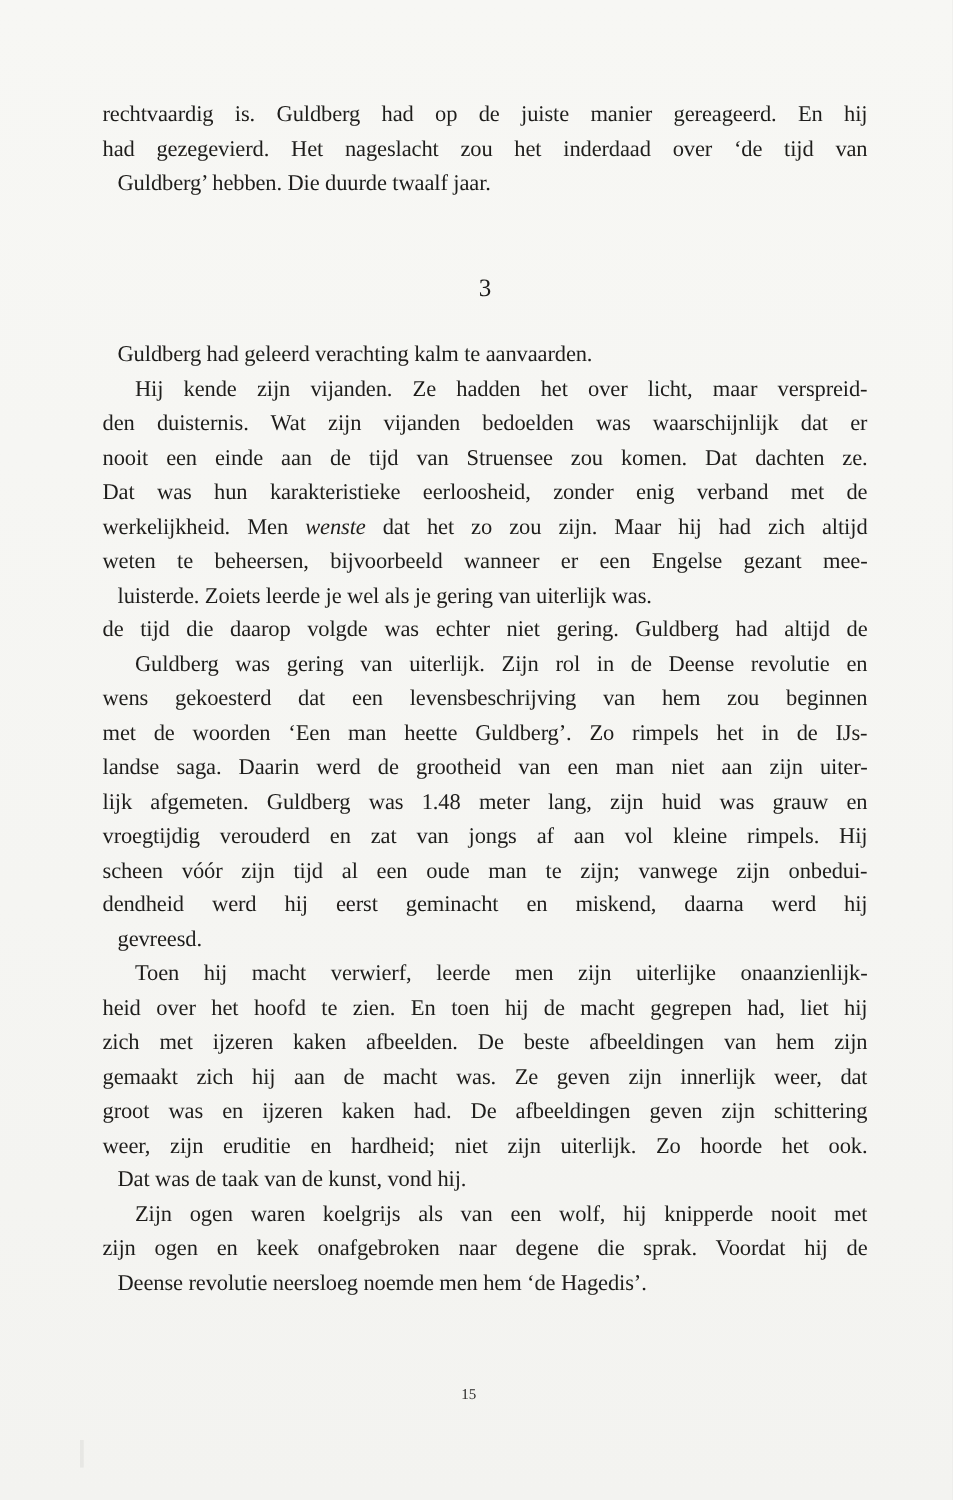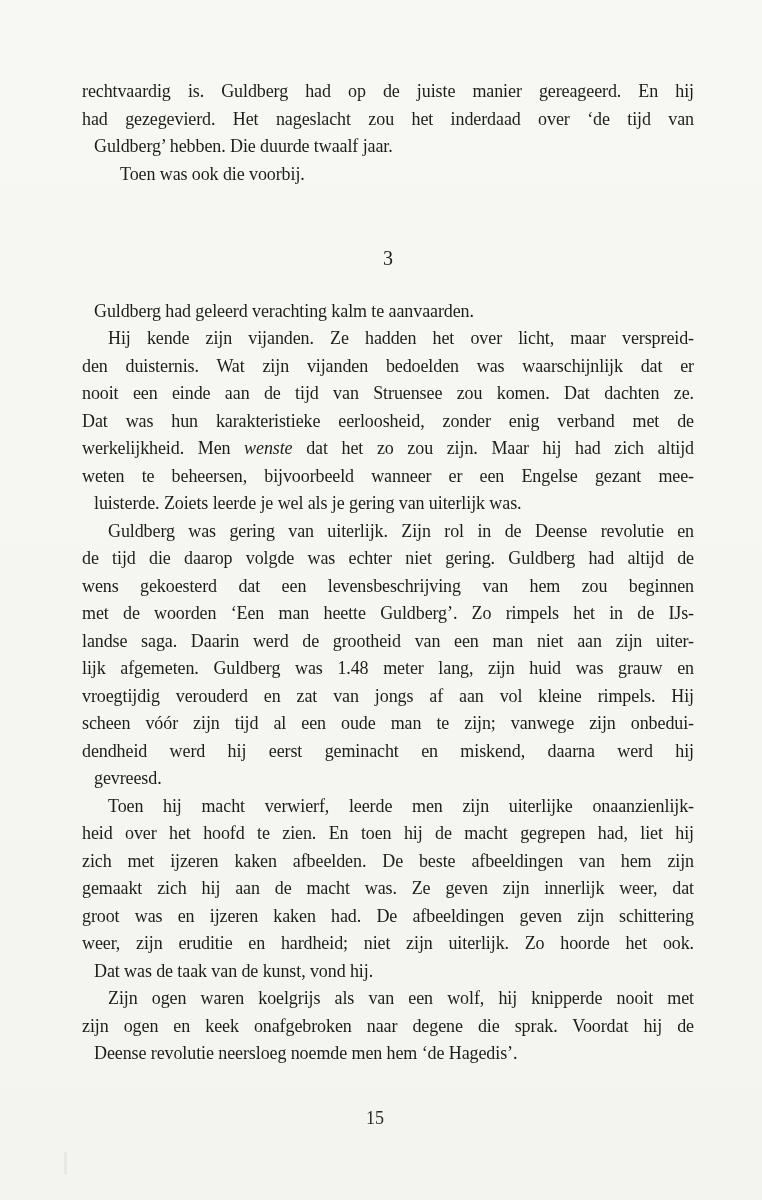--- a/index.html
+++ b/index.html
@@ -52,21 +52,21 @@
     margin-top: 57px;
     margin-bottom: 25px;
   }
   em { font-style: italic; }
   .page-number {
     position: absolute;
     left: 0;
     top: 1108px;
     width: 750px;
     text-align: center;
-    font-size: 18px;
+    font-size: 12px;
     color: #2a2927;
   }
   
   .scan-smudge {
     position: absolute;
     left: 64px;
     top: 1152px;
     width: 3px;
     height: 22px;
     background: #dfdfdc;
@@ -78,43 +78,40 @@
 
 <div class="page">
   <div class="text-block">
 
     <div class="paragraph">
       <div class="ln">rechtvaardig is. Guldberg had op de juiste manier gereageerd. En hij</div>
       <div class="ln">had gezegevierd. Het nageslacht zou het inderdaad over ‘de tijd van</div>
       <div class="ln last">Guldberg’ hebben. Die duurde twaalf jaar.</div>
     </div>
 
-    <div class="paragraph">
-      <div class="ln last ind">Toen was ook die voorbij.</div>
-    </div>
 
     <div class="chapter">3</div>
 
     <div class="paragraph">
       <div class="ln last">Guldberg had geleerd verachting kalm te aanvaarden.</div>
     </div>
 
     <div class="paragraph">
       <div class="ln ind">Hij kende zijn vijanden. Ze hadden het over licht, maar verspreid-</div>
       <div class="ln">den duisternis. Wat zijn vijanden bedoelden was waarschijnlijk dat er</div>
       <div class="ln">nooit een einde aan de tijd van Struensee zou komen. Dat dachten ze.</div>
       <div class="ln">Dat was hun karakteristieke eerloosheid, zonder enig verband met de</div>
       <div class="ln"><span>werkelijkheid. Men </span><em>wenste</em><span> dat het zo zou zijn. Maar hij had zich altijd</span></div>
       <div class="ln">weten te beheersen, bijvoorbeeld wanneer er een Engelse gezant mee-</div>
       <div class="ln last">luisterde. Zoiets leerde je wel als je gering van uiterlijk was.</div>
     </div>
 
     <div class="paragraph">
+      <div class="ln">de tijd die daarop volgde was echter niet gering. Guldberg had altijd de</div>
       <div class="ln ind">Guldberg was gering van uiterlijk. Zijn rol in de Deense revolutie en</div>
-      <div class="ln">de tijd die daarop volgde was echter niet gering. Guldberg had altijd de</div>
       <div class="ln">wens gekoesterd dat een levensbeschrijving van hem zou beginnen</div>
       <div class="ln">met de woorden ‘Een man heette Guldberg’. Zo rimpels het in de IJs-</div>
       <div class="ln">landse saga. Daarin werd de grootheid van een man niet aan zijn uiter-</div>
       <div class="ln">lijk afgemeten. Guldberg was 1.48 meter lang, zijn huid was grauw en</div>
       <div class="ln">vroegtijdig verouderd en zat van jongs af aan vol kleine rimpels. Hij</div>
       <div class="ln">scheen vóór zijn tijd al een oude man te zijn; vanwege zijn onbedui-</div>
       <div class="ln">dendheid werd hij eerst geminacht en miskend, daarna werd hij</div>
       <div class="ln last">gevreesd.</div>
     </div>
 

